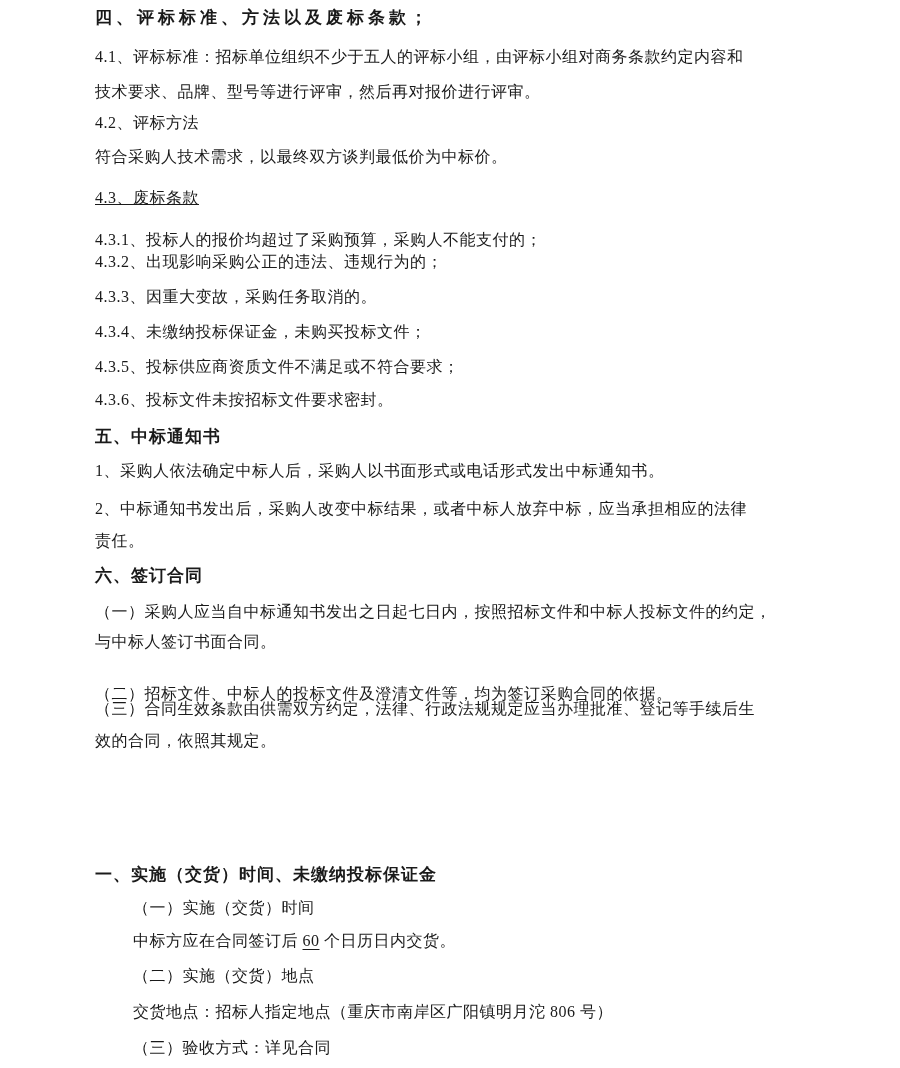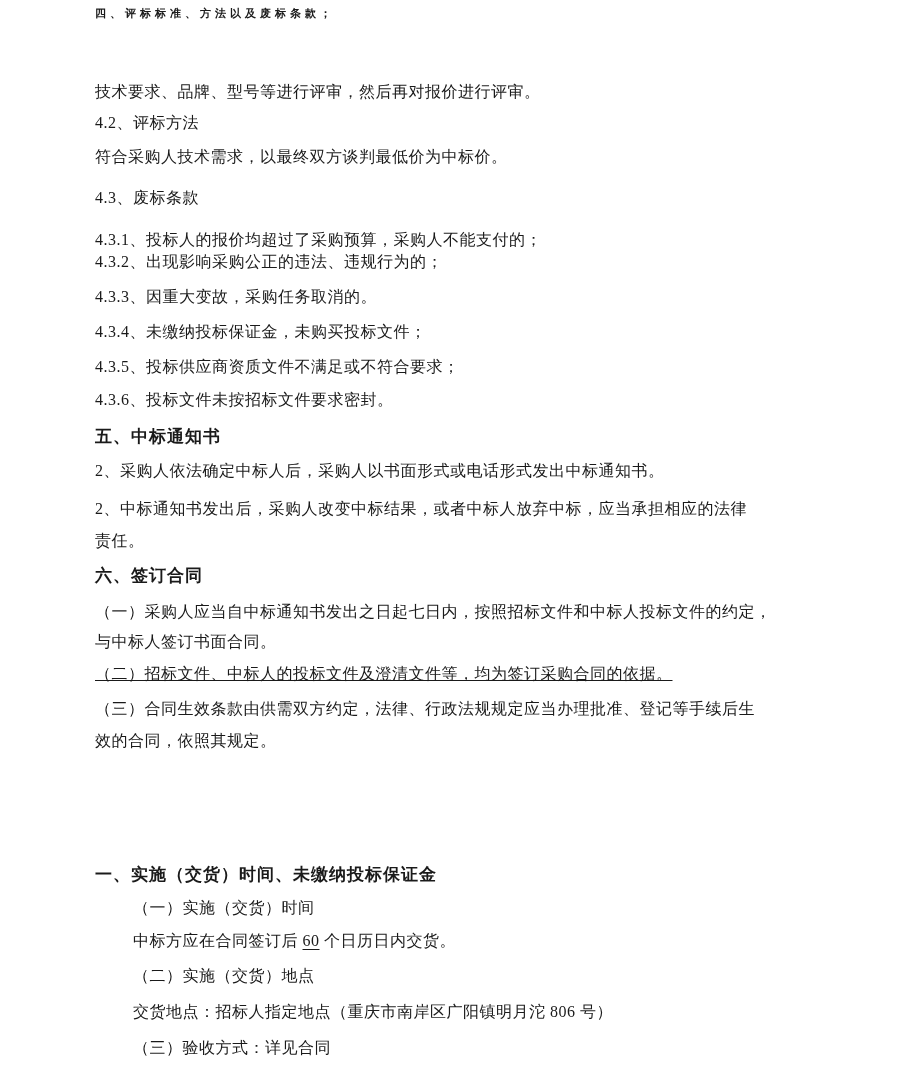--- a/index.html
+++ b/index.html
@@ -26,59 +26,60 @@
   }
   .body { font-weight: 400; }
   .body-indent { left: 133px; }
   .heading {
     font-weight: 700;
     font-size: 17px;
     letter-spacing: 1px;
   }
   .heading-spaced {
     font-weight: 700;
-    font-size: 11px;
+    font-size: 17px;
     letter-spacing: 4px;
   }
   .chapter {
     left: 0;
     width: 900px;
     text-align: center;
     font-weight: 700;
     font-size: 22px;
     letter-spacing: 1px;
   }
   .u {
     text-decoration: underline;
     text-underline-offset: 3px;
   }
 </style>
 </head>
 <body>
 
 <div class="page">
     <div class="line heading-spaced" style="top: 7px;">四、评标标准、方法以及废标条款；</div>
+    <div class="line body" style="top: 47px;">4.1、评标标准：招标单位组织不少于五人的评标小组，由评标小组对商务条款约定内容和</div>
     <div class="line body" style="top: 82px;">技术要求、品牌、型号等进行评审，然后再对报价进行评审。</div>
     <div class="line body" style="top: 113px;">4.2、评标方法</div>
     <div class="line body" style="top: 147px;">符合采购人技术需求，以最终双方谈判最低价为中标价。</div>
-    <div class="line body" style="top: 188px;">4.3、废标条款</div>
+    <div class="line body" style="top: 188px; text-decoration: underline;">4.3、废标条款</div>
     <div class="line body" style="top: 230px;">4.3.1、投标人的报价均超过了采购预算，采购人不能支付的；</div>
     <div class="line body" style="top: 252px;">4.3.2、出现影响采购公正的违法、违规行为的；</div>
     <div class="line body" style="top: 287px;">4.3.3、因重大变故，采购任务取消的。</div>
     <div class="line body" style="top: 322px;">4.3.4、未缴纳投标保证金，未购买投标文件；</div>
     <div class="line body" style="top: 357px;">4.3.5、投标供应商资质文件不满足或不符合要求；</div>
     <div class="line body" style="top: 390px;">4.3.6、投标文件未按招标文件要求密封。</div>
     <div class="line heading" style="top: 426px;">五、中标通知书</div>
-    <div class="line body" style="top: 461px;">2、采购人依法确定中标人后，采购人以书面形式或电话形式发出中标通知书。</div>
+    <div class="line body" style="top: 461px;">1、采购人依法确定中标人后，采购人以书面形式或电话形式发出中标通知书。</div>
     <div class="line body" style="top: 499px;">2、中标通知书发出后，采购人改变中标结果，或者中标人放弃中标，应当承担相应的法律</div>
     <div class="line body" style="top: 531px;">责任。</div>
     <div class="line heading" style="top: 565px; text-align: right;">六、签订合同</div>
     <div class="line body" style="top: 602px;">（一）采购人应当自中标通知书发出之日起七日内，按照招标文件和中标人投标文件的约定，</div>
     <div class="line body" style="top: 632px;">与中标人签订书面合同。</div>
-    <div class="line body" style="top: 664px; text-decoration: underline;">（二）招标文件、中标人的投标文件及澄清文件等，均为签订采购合同的依据。</div>
+    <div class="line body" style="top: 684px;">（二）招标文件、中标人的投标文件及澄清文件等，均为签订采购合同的依据。</div>
     <div class="line body" style="top: 699px;">（三）合同生效条款由供需双方约定，法律、行政法规规定应当办理批准、登记等手续后生</div>
     <div class="line body" style="top: 731px;">效的合同，依照其规定。</div>
     <div class="line heading" style="top: 864px;">一、实施（交货）时间、未缴纳投标保证金</div>
     <div class="line body body-indent" style="top: 898px;">（一）实施（交货）时间</div>
     <div class="line body body-indent" style="top: 931px;"><span>中标方应在合同签订后 </span><span class="u">60</span><span> 个日历日内交货。</span></div>
     <div class="line body body-indent" style="top: 966px;">（二）实施（交货）地点</div>
     <div class="line body body-indent" style="top: 1002px;">交货地点：招标人指定地点（重庆市南岸区广阳镇明月沱 806 号）</div>
     <div class="line body body-indent" style="top: 1038px;">（三）验收方式：详见合同</div>
   </div>
 

